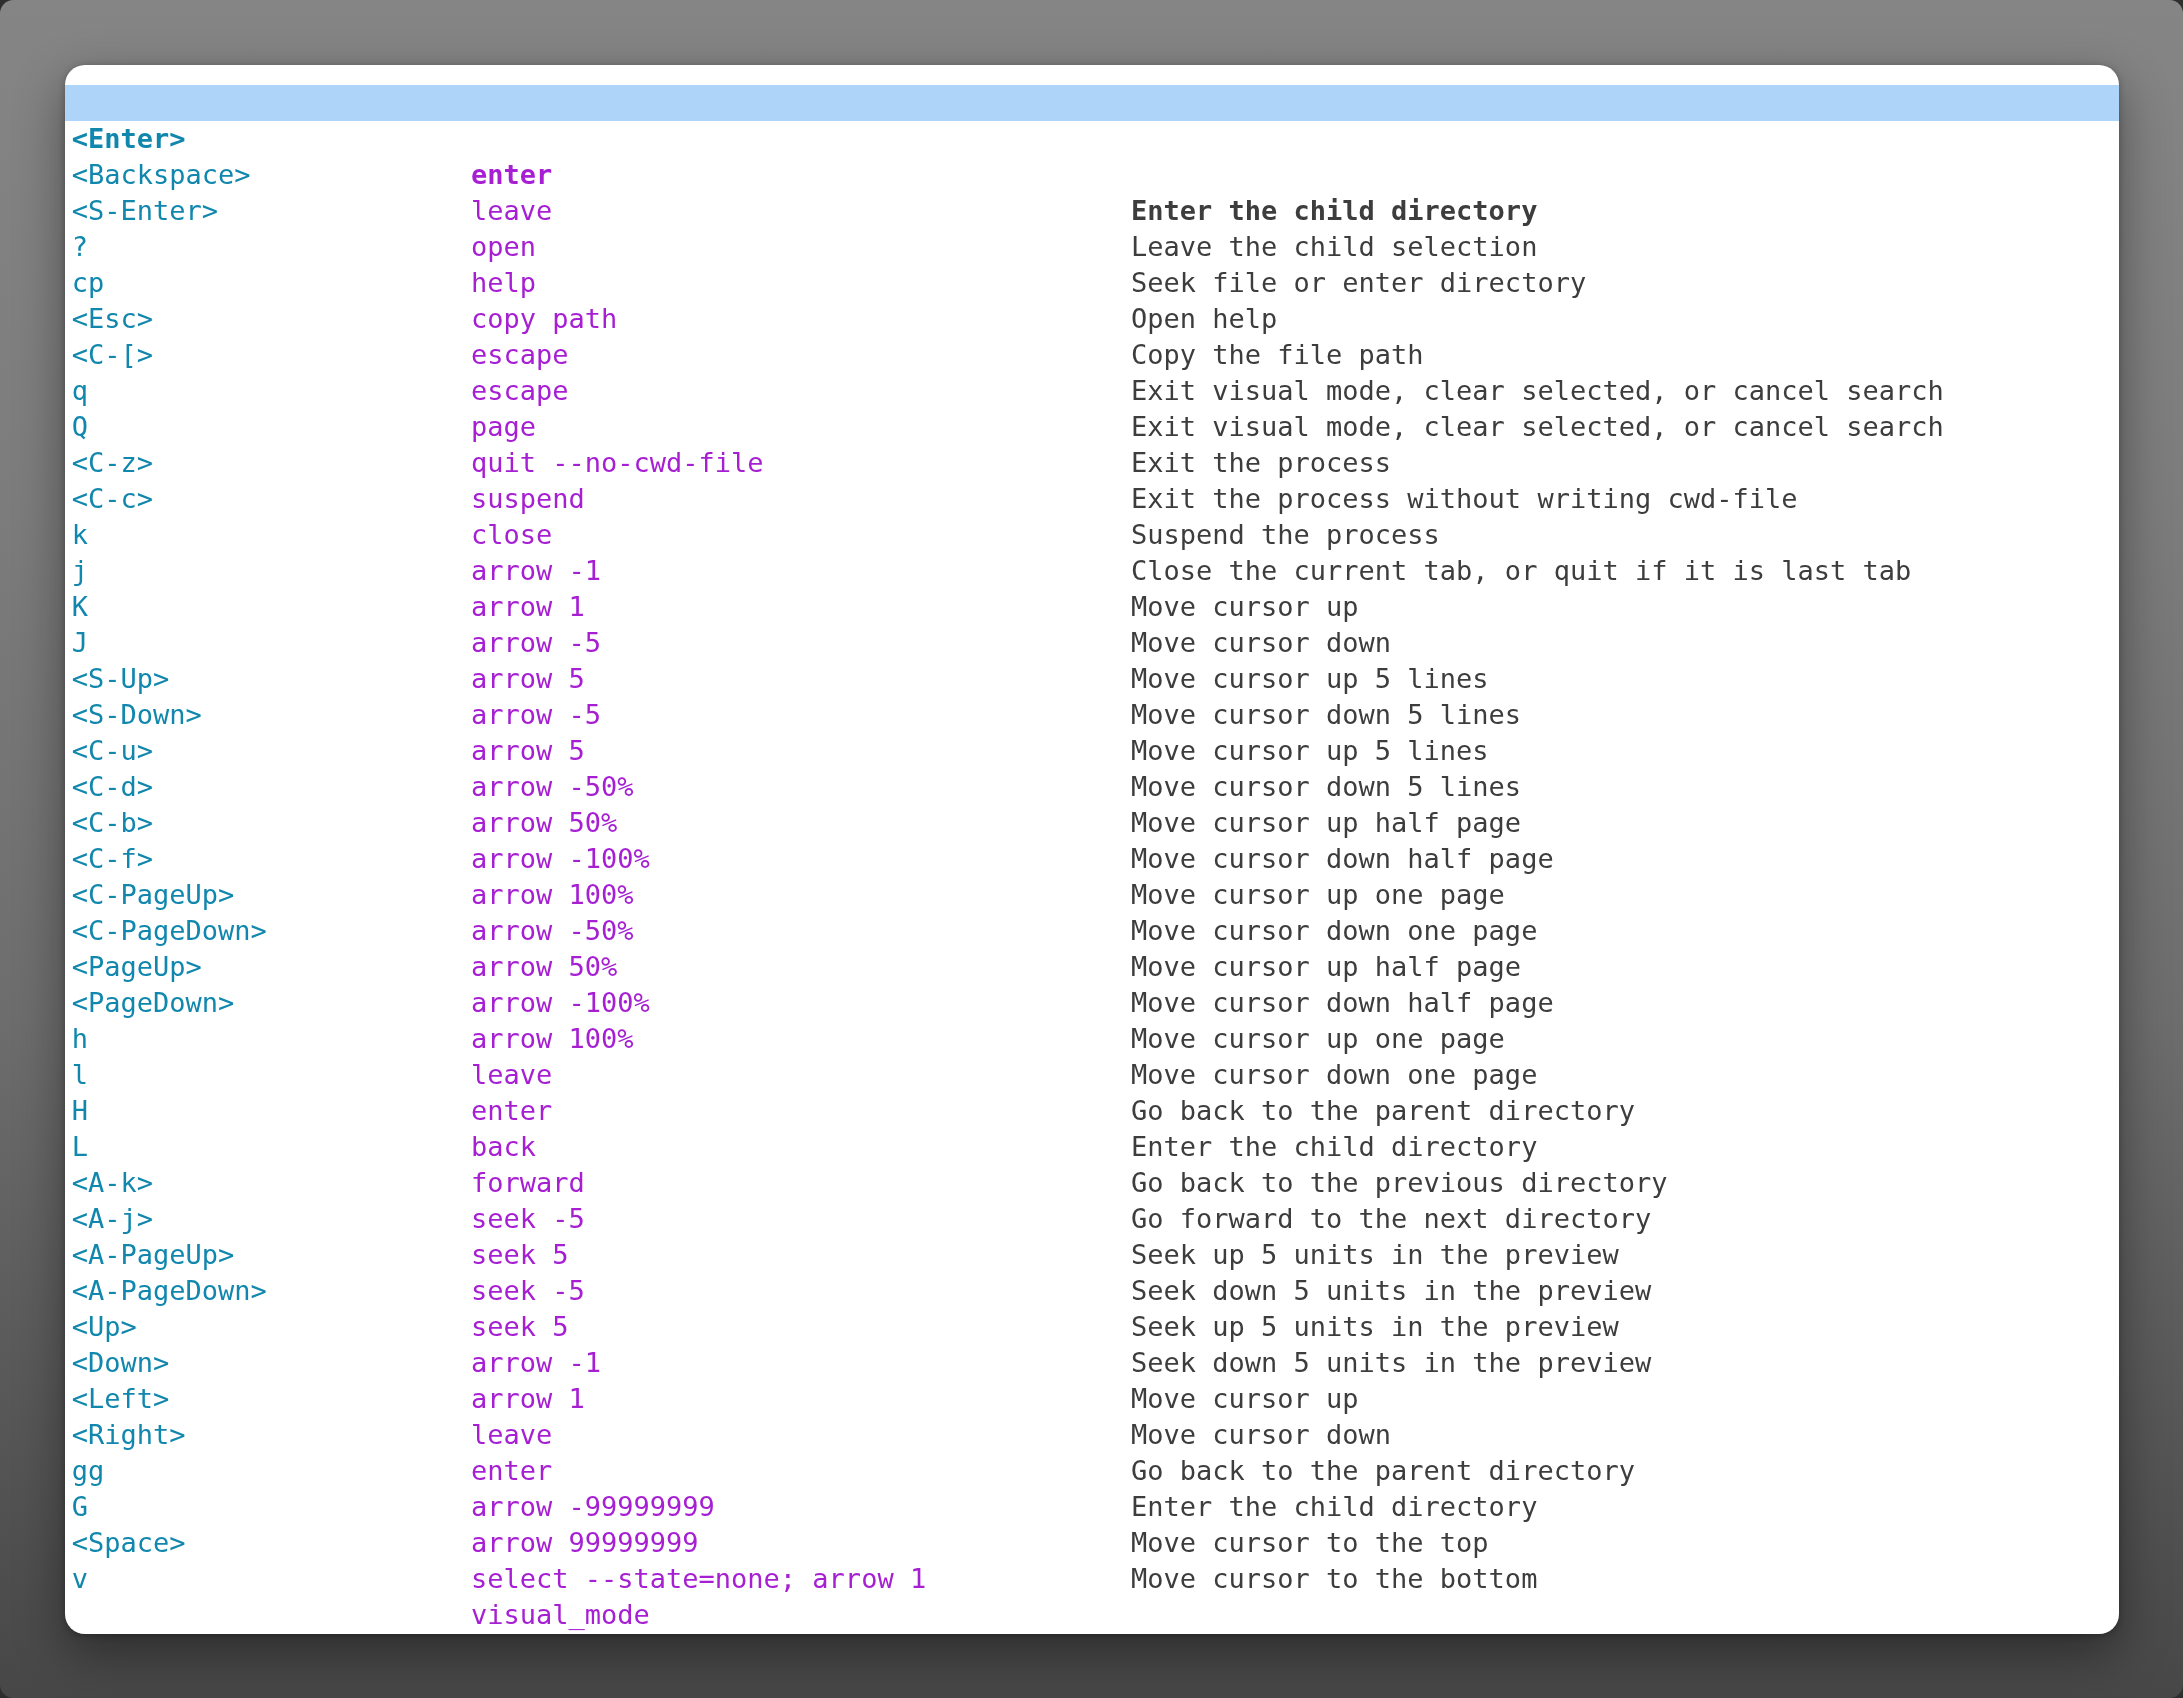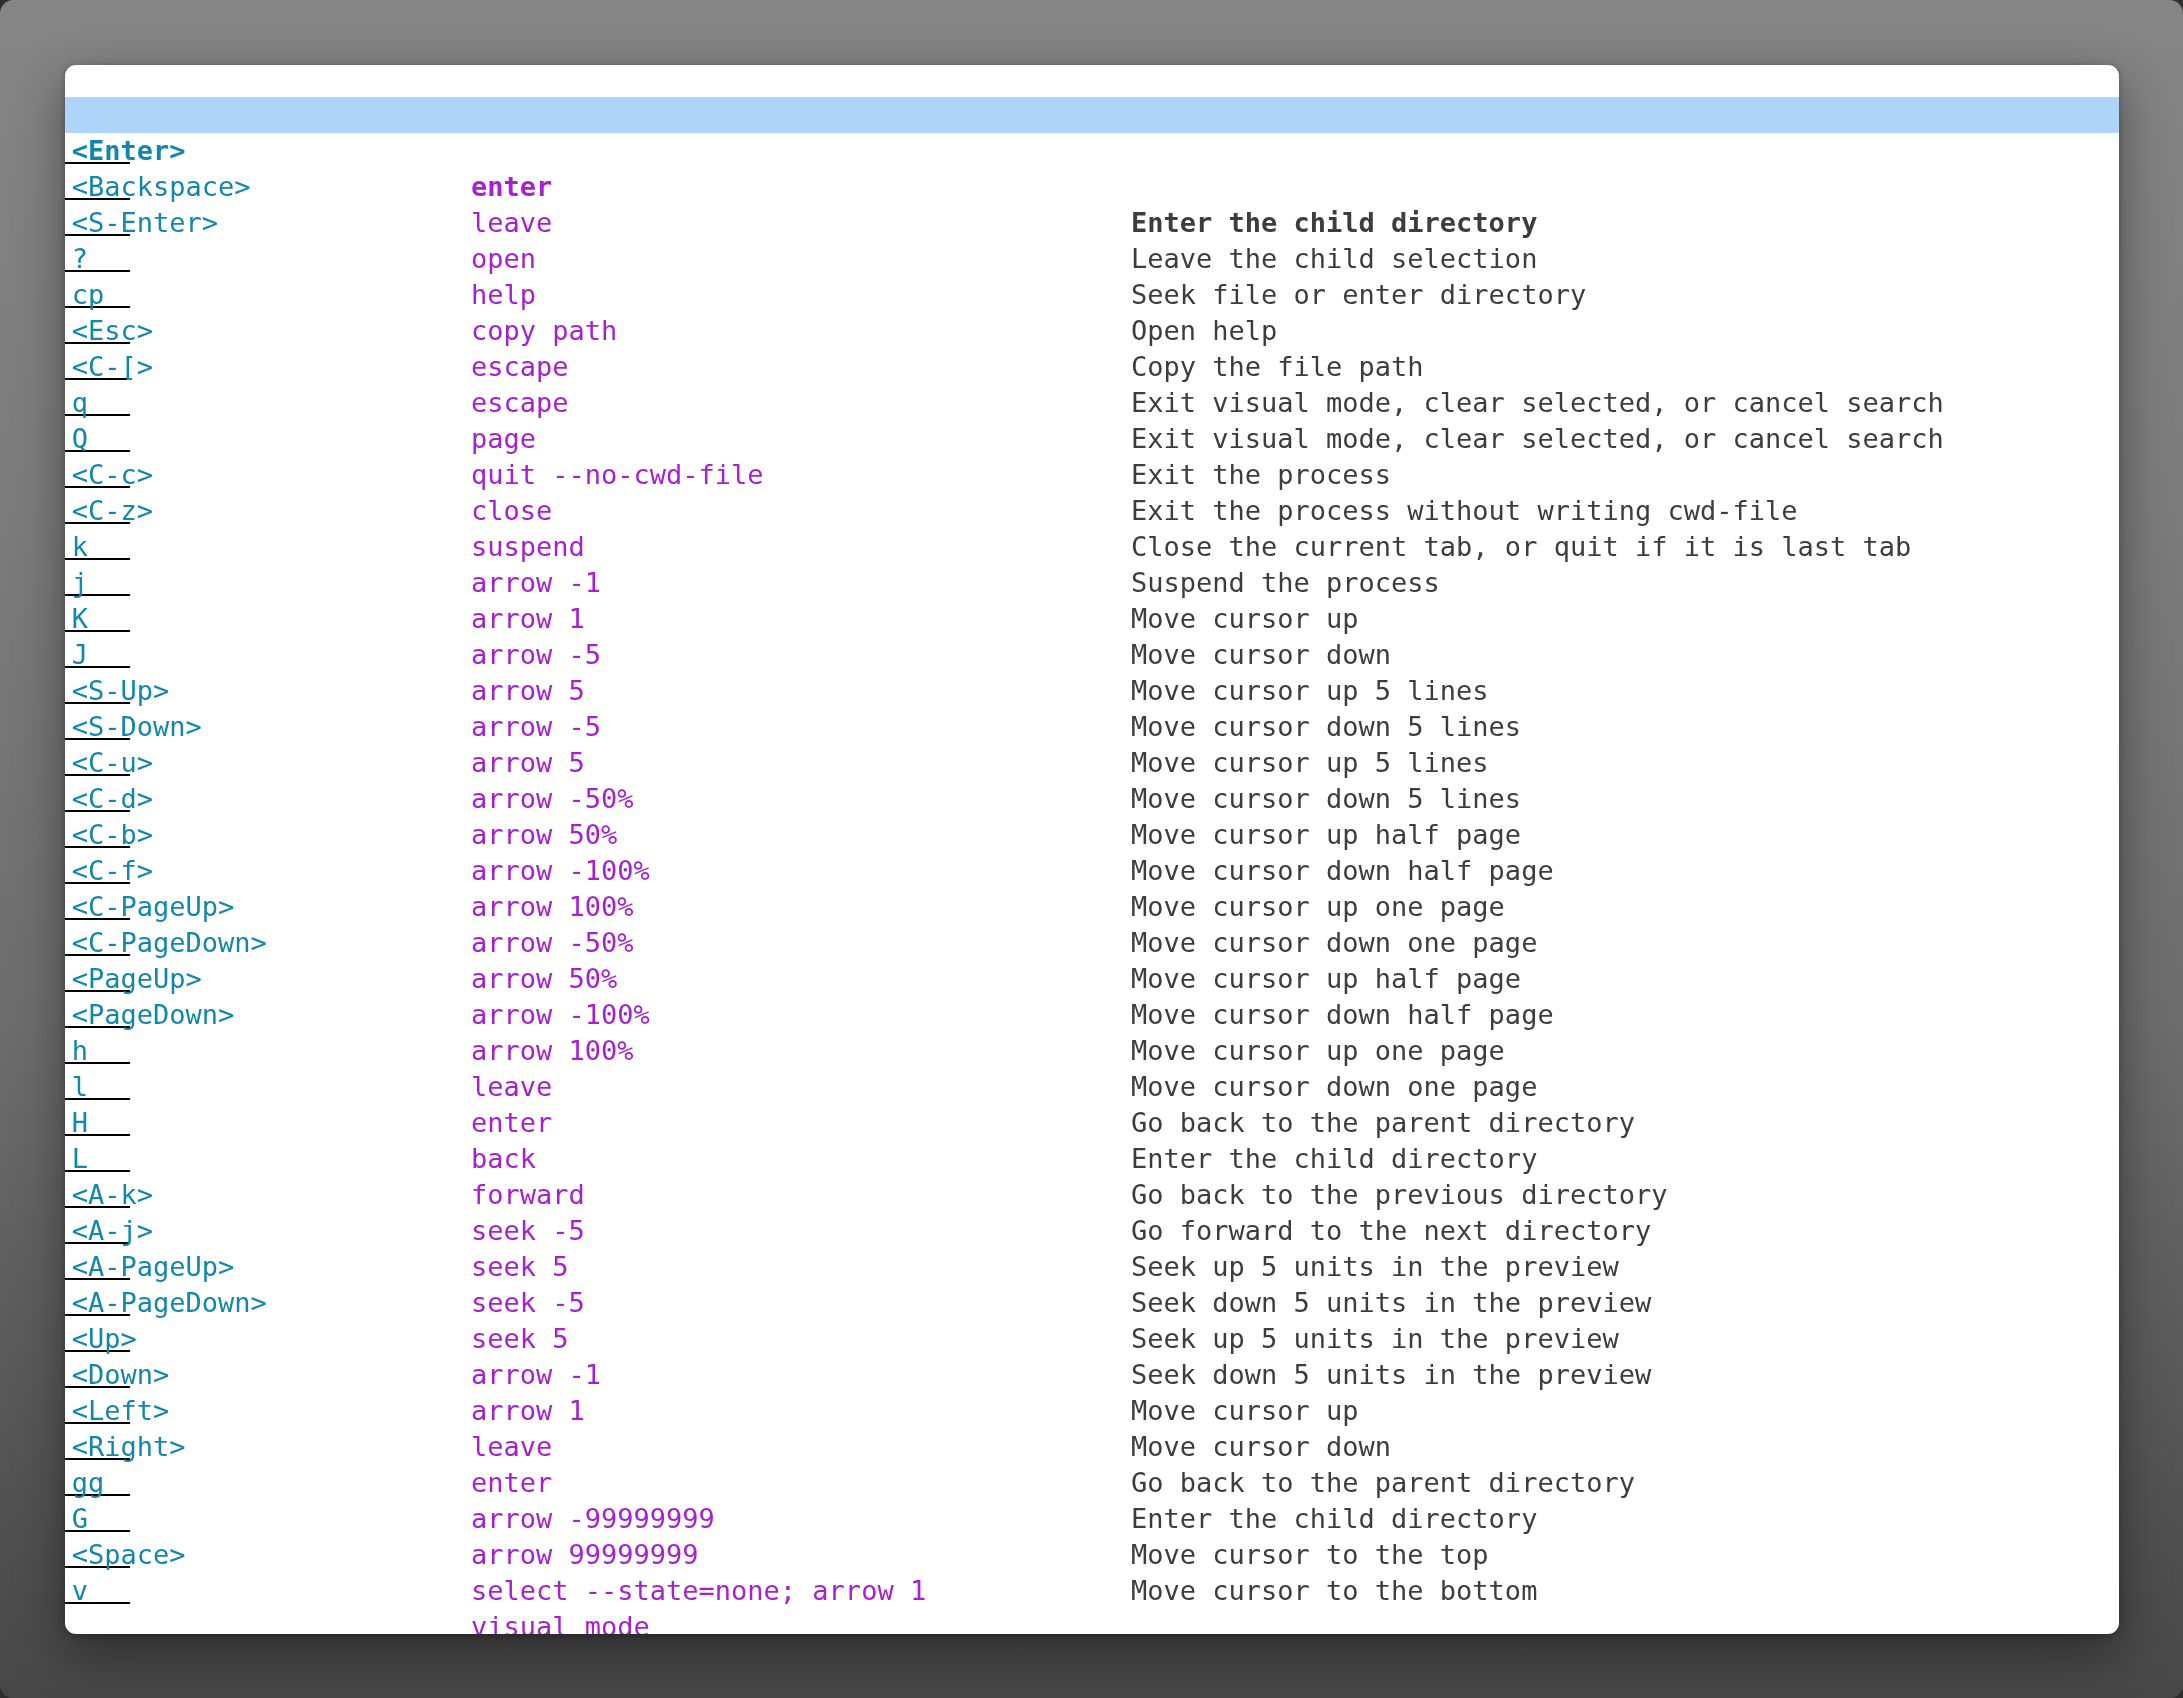--- a/index.html
+++ b/index.html
@@ -18,26 +18,25 @@
     background: linear-gradient(180deg, #858585 0%, #7c7c7c 30%, #6d6d6d 60%, #474747 100%);
     overflow: hidden;
   }
   .window {
     position: absolute;
     left: 65px;
     top: 65px;
     width: 2054px;
     height: 1569px;
     background: var(--window-bg, #ffffff);
-    border-radius: 11px;
+    border-radius: 20px;
     box-shadow: 0 18.5px 50px rgba(0,0,0,0.40), 0 1.7px 6.7px rgba(0,0,0,0.25);
     overflow: hidden;
     box-sizing: border-box;
-    padding-top: 32px;
-    text-decoration: underline;
+    padding-top: 20px;
   }
   .list {
     width: 100%;
   }
   .row {
     position: relative;
     height: 36px;
     font-size: 27px;
     line-height: 36px;
     white-space: pre;
@@ -126,32 +125,32 @@
     <span class="desc">Exit the process</span>
   </div>
 
   <div class="row">
     <span class="key">Q</span>
     <span class="cmd">quit --no-cwd-file</span>
     <span class="desc">Exit the process without writing cwd-file</span>
   </div>
 
   <div class="row">
+    <span class="key">&lt;C-z&gt;</span>
+    <span class="cmd">suspend</span>
+    <span class="desc">Suspend the process</span>
+  </div>
+
+  <div class="row">
     <span class="key">&lt;C-c&gt;</span>
     <span class="cmd">close</span>
     <span class="desc">Close the current tab, or quit if it is last tab</span>
   </div>
 
   <div class="row">
-    <span class="key">&lt;C-z&gt;</span>
-    <span class="cmd">suspend</span>
-    <span class="desc">Suspend the process</span>
-  </div>
-
-  <div class="row">
     <span class="key">k</span>
     <span class="cmd">arrow -1</span>
     <span class="desc">Move cursor up</span>
   </div>
 
   <div class="row">
     <span class="key">j</span>
     <span class="cmd">arrow 1</span>
     <span class="desc">Move cursor down</span>
   </div>

